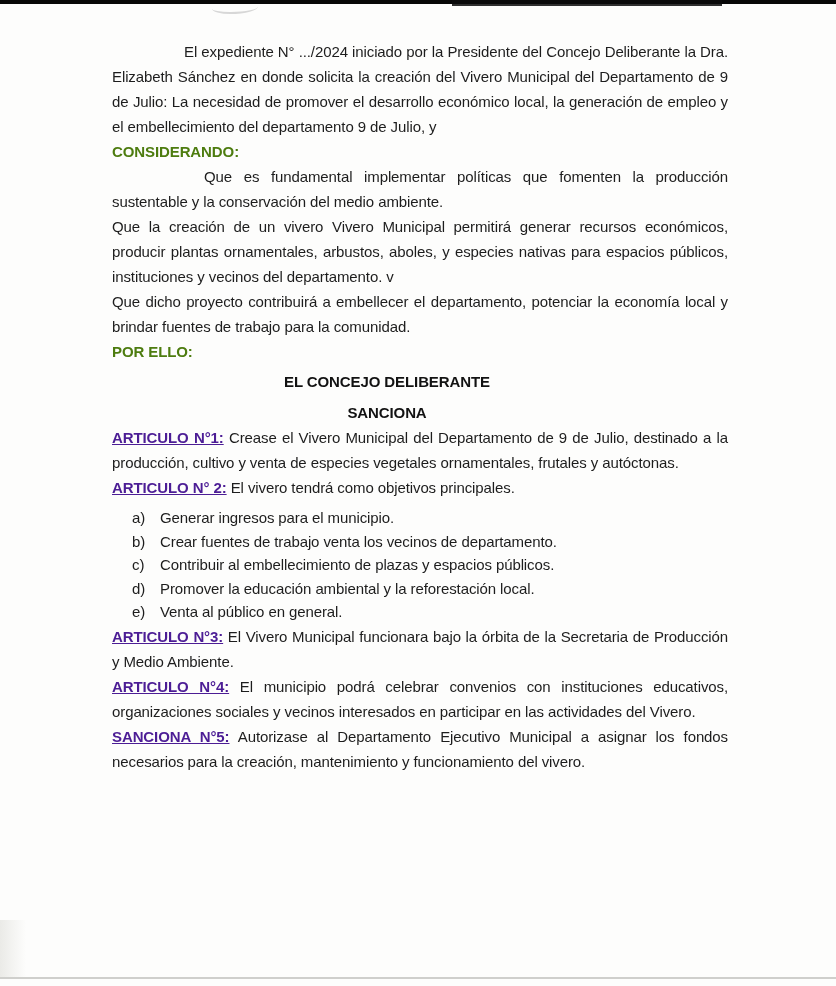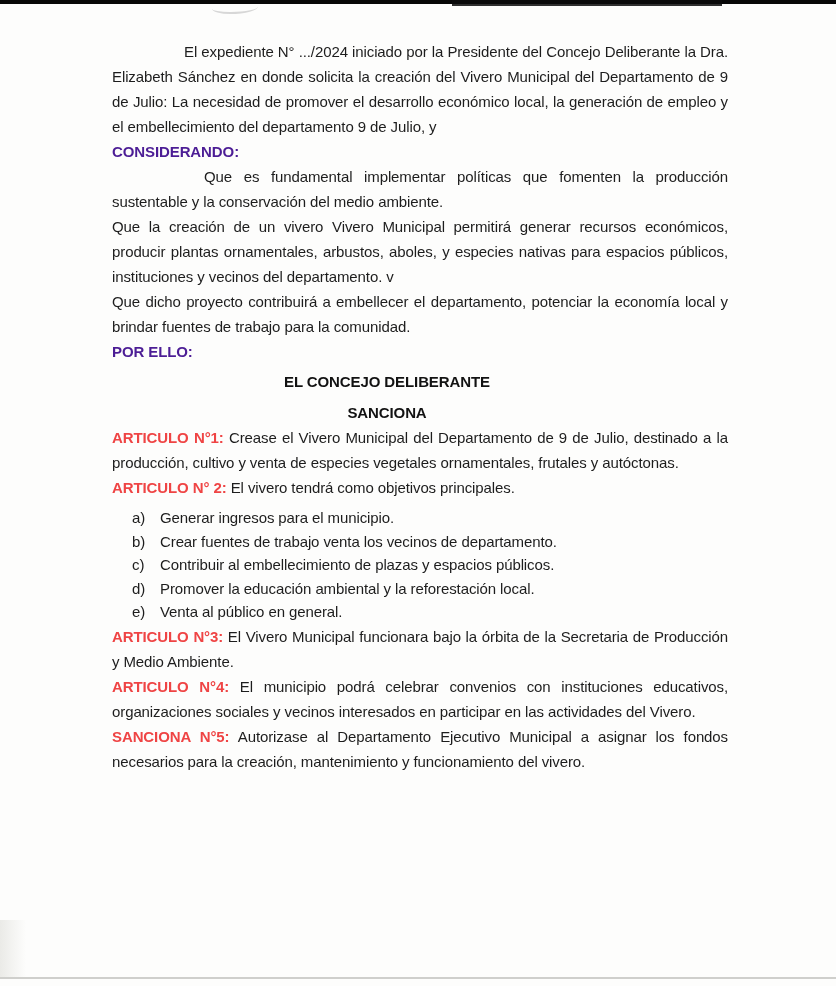--- a/index.html
+++ b/index.html
@@ -64,21 +64,21 @@
     line-height: 25px;
     letter-spacing: -0.1px;
     text-align: justify;
   }
   .indent-lg { text-indent: 72px; }
   .indent-xl { text-indent: 92px; }
   .mt-heading { margin-top: 32px; }
   .heading {
     font-weight: 700;
     text-align: left;
-    color: #4c1d95;
+    color: #4d7c0f;
   }
   .para-a { margin-top: 32px; }
   .para-b { margin-top: 6px; }
   .para-c { margin-top: 0px; }
   .por-ello { margin-top: 25px; }
   .sanction-block {
     width: 550px;
     text-align: center;
   }
   .sanction-block p {
@@ -90,21 +90,22 @@
   .sanction-2 { margin-top: 6px !important; }
   .sanction-3 { margin-top: 5px !important; }
   .article { }
   .art-1 { margin-top: 72px; }
   .art-2 { margin-top: 4px; }
   .art-3 { margin-top: 2px; }
   .art-4 { margin-top: 2px; }
   .art-5 { margin-top: 4px; }
   .art-label {
     font-weight: 700;
-    color: #ef4444;
+    color: #4c1d95;
+    text-decoration: underline;
   }
   .obj-list {
     margin-top: 6px;
   }
   .obj-item {
     display: flex;
     font-size: 15px;
     line-height: 23.5px;
     letter-spacing: -0.1px;
   }

